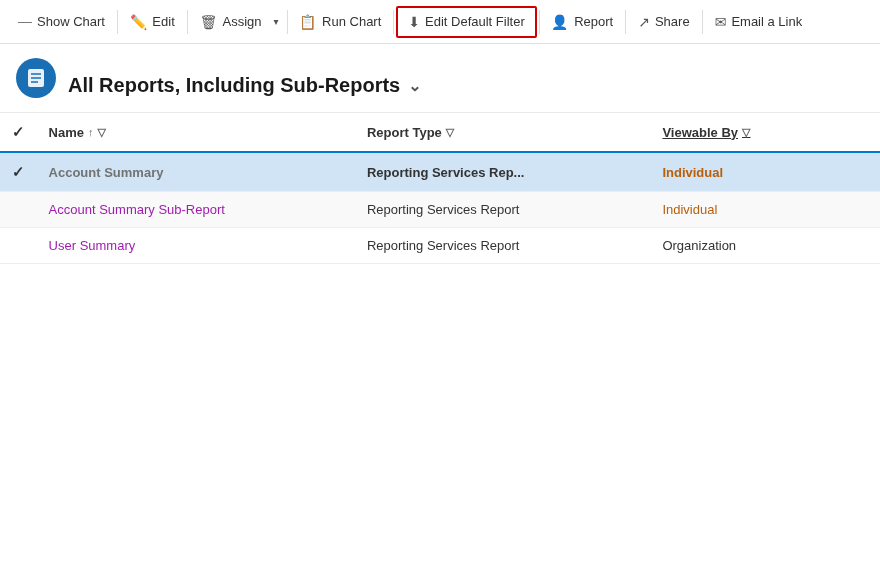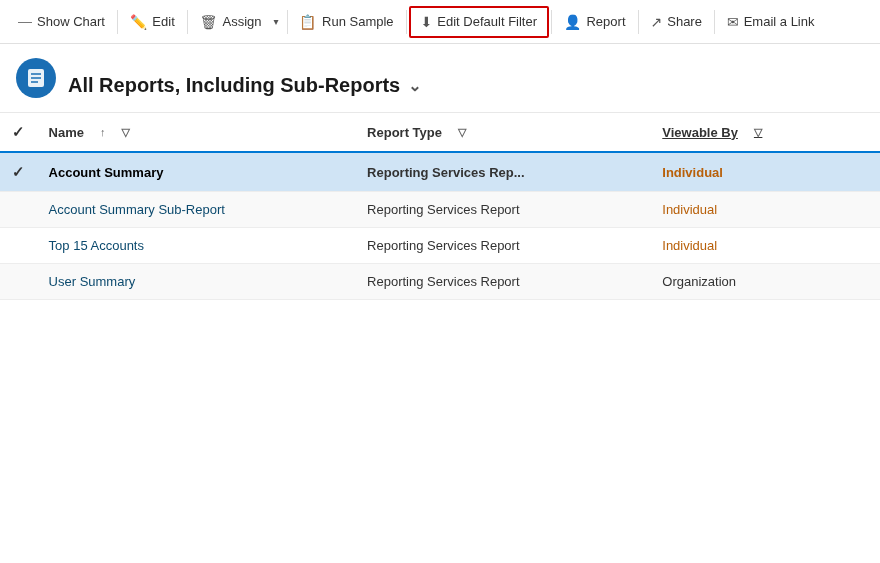--- a/index.html
+++ b/index.html
@@ -84,39 +84,39 @@
       font-weight: 600;
       font-size: 13px;
       color: #333;
       background: #fff;
       white-space: nowrap;
       border-bottom: 2px solid #0078d4;
     }
     thead th .col-header {
       display: flex;
       align-items: center;
-      gap: 16px;
+      gap: 4px;
     }
     .sort-icon { color: #666; font-size: 11px; }
     .filter-icon { color: #666; font-size: 11px; cursor: pointer; }
 
     tbody tr {
       border-bottom: 1px solid #ededed;
     }
     tbody tr:nth-child(odd) { background: #fff; }
     tbody tr:nth-child(even) { background: #f9f9f9; }
     tbody tr.selected { background: #d0e4f5; }
     tbody tr.selected td { font-weight: 600; }
     tbody td {
       padding: 10px 12px;
       font-size: 13px;
       color: #333;
     }
     .name-link {
-      color: #0c4a6e;
+      color: #a21caf;
       cursor: pointer;
       text-decoration: none;
     }
     .check-col { width: 36px; text-align: center; }
     .check-mark { color: #333; font-size: 15px; }
     .col-name { width: 38%; }
     .col-type { width: 35%; }
     .col-viewable { width: 27%; text-decoration: underline; }
 
     .viewable-individual { color: #b8600a; }
@@ -139,21 +139,21 @@
   <button class="toolbar-btn">
     <span class="icon">🗑</span>
     <span>Assign</span>
   </button>
   <button class="toolbar-btn" style="padding-left:2px;padding-right:6px;">
     <span class="dropdown-arrow">▾</span>
   </button>
   <div class="toolbar-divider"></div>
   <button class="toolbar-btn">
     <span class="icon">📋</span>
-    <span>Run Sample</span>
+    <span>Run Chart</span>
   </button>
   <div class="toolbar-divider"></div>
   <button class="toolbar-btn toolbar-btn-edit-filter">
     <span class="icon">⬇</span>
     <span>Edit Default Filter</span>
   </button>
   <div class="toolbar-divider"></div>
   <button class="toolbar-btn">
     <span class="icon">👤</span>
     <span>Report</span>
@@ -209,33 +209,27 @@
           <div class="col-header">
             <span>Viewable By</span>
             <span class="filter-icon">▽</span>
           </div>
         </th>
       </tr>
     </thead>
     <tbody id="table-body">
     <tr class="selected">
           <td class="check-col"><span class="check-mark">✓</span></td>
-          <td><a class="name-link" style="color: #000000; font-weight: 700;">Account Summary</a></td>
+          <td><a class="name-link" style="color: #737373; font-weight: 700;">Account Summary</a></td>
           <td>Reporting Services Rep...</td>
           <td class="viewable-individual-bold">Individual</td>
         </tr>
         <tr>
           <td class="check-col"></td>
           <td><a class="name-link">Account Summary Sub-Report</a></td>
-          <td>Reporting Services Report</td>
-          <td class="viewable-individual">Individual</td>
-        </tr>
-        <tr>
-          <td class="check-col"></td>
-          <td><a class="name-link">Top 15 Accounts</a></td>
           <td>Reporting Services Report</td>
           <td class="viewable-individual">Individual</td>
         </tr>
         <tr>
           <td class="check-col"></td>
           <td><a class="name-link">User Summary</a></td>
           <td>Reporting Services Report</td>
           <td style="color: rgb(51, 51, 51);">Organization</td>
         </tr>
       </tbody>

